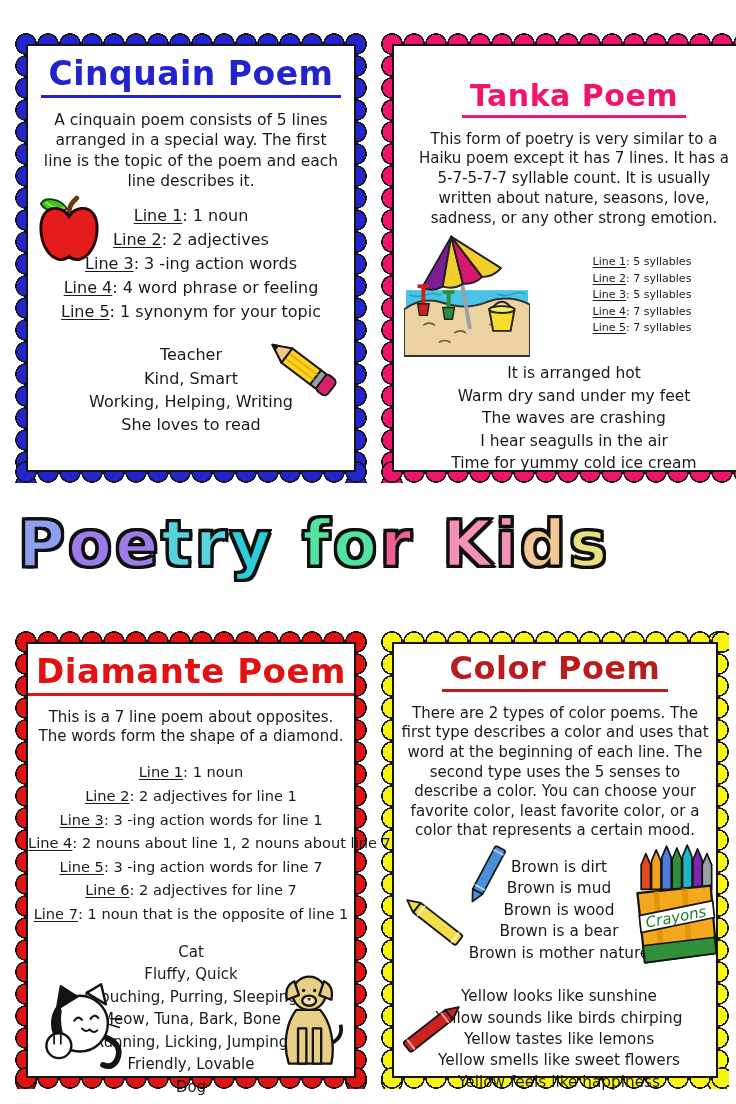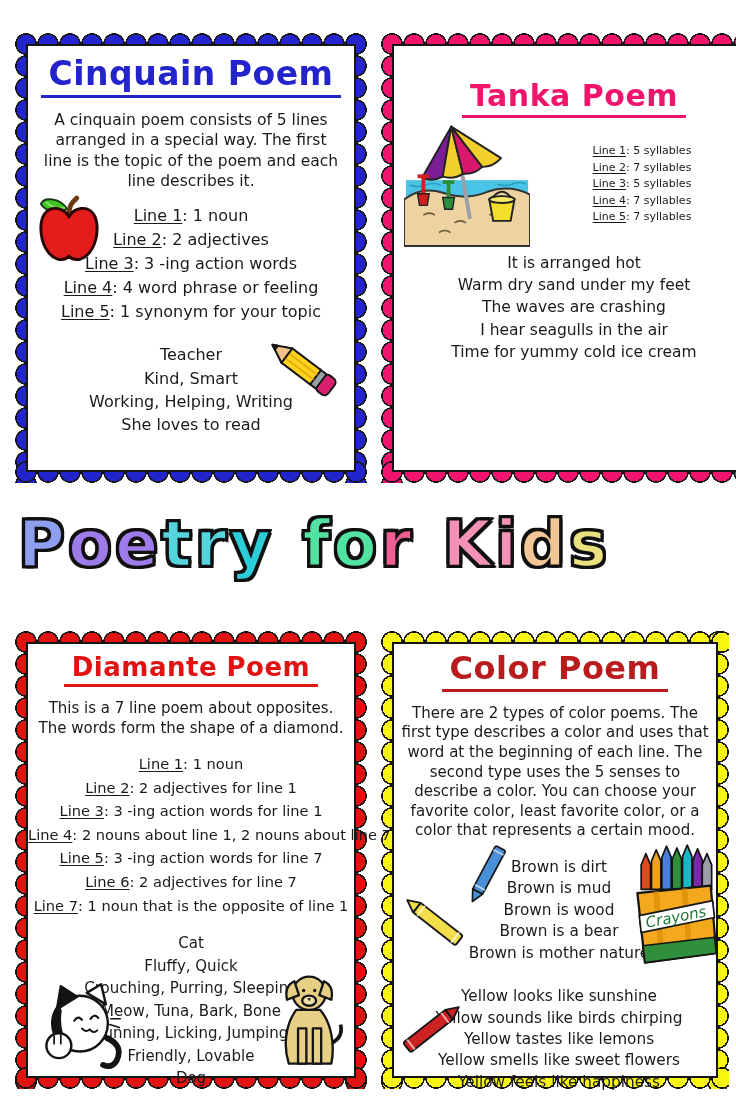--- a/index.html
+++ b/index.html
@@ -48,21 +48,21 @@
   #cinquain .intro{width:302px;font-size:15.5px;}
   #cinquain .rules{margin-top:13px;font-size:16px;}
   #cinquain .example{margin-top:19px;font-size:16px;}
   #tanka{left:392px;top:44px;width:364px;height:428px;}
   #tanka .panel-title{font-size:30px;margin-top:34px;}
   #tanka .intro{width:312px;font-size:15px;}
   #tanka .midrow{display:flex;align-items:center;margin-top:4px;}
   #tanka .rules{flex:1;font-size:11px;}
   #tanka .example{margin-top:4px;font-size:15.5px;}
   #diamante{left:26px;top:642px;width:330px;height:436px;}
-  #diamante .panel-title{font-size:26px;margin-top:10px;}
+  #diamante .panel-title{font-size:34px;margin-top:10px;}
   #diamante .intro{width:306px;font-size:15px;}
   #diamante .rules{margin-top:13px;font-size:14.6px;line-height:1.62;white-space:nowrap;}
   #diamante .example{margin-top:15px;font-size:15px;line-height:1.5;}
   #colorpoem{left:392px;top:642px;width:326px;height:436px;}
   #colorpoem .panel-title{font-size:32px;margin-top:8px;}
   #colorpoem .intro{width:316px;font-size:15px;line-height:1.31;}
   #colorpoem .block{position:relative;margin-left:8px;}
   #colorpoem .example{font-size:15.3px;line-height:1.4;}
   #colorpoem .brown{margin-top:16px;}
   #colorpoem .yellow{margin-top:22px;}
@@ -106,20 +106,21 @@
         <path d="M22 37 L15 40.5 M22 55 L15 51.5" fill="none" stroke-width="1.5"></path>
       </g>
     </svg>
   </div>
 </div>
 
 <div class="card" id="tanka">
   <div class="scallop" style="--c: #f0146d;"></div>
   <div class="sheet">
     <h2 class="panel-title" style="color: rgb(240, 20, 109);">Tanka Poem</h2>
+    <div class="intro">This form of poetry is very similar to a Haiku poem except it has 7 lines.  It has a 5-7-5-7-7 syllable count.  It is usually written about nature, seasons, love, sadness, or any other strong emotion.</div>
     <div class="midrow">
       <svg class="clipstatic" style="margin-left:10px" width="126" height="126" viewBox="0 0 130 130">
         <rect x="2" y="60" width="126" height="22" fill="#49c4e6"></rect>
         <path d="M6 65 q8 3 16 0 q8 -3 16 0 M96 64 q8 3 16 0 q8 -3 14 0" stroke="#2a9cc0" fill="none" stroke-width="1.5"></path>
         <path d="M0 80 Q18 66 40 73 Q64 81 86 72 Q108 64 130 75 L130 128 L0 128 Z" fill="#edd3a1" stroke="#333" stroke-width="2"></path>
         <path d="M20 96 q6 -4 12 0 M52 104 q6 -4 12 0 M88 96 q6 -4 12 0 M36 114 q6 -4 12 0" stroke="#6b5a3a" fill="none" stroke-width="1.6"></path>
         <line x1="57" y1="36" x2="68" y2="100" stroke="#9aa0a8" stroke-width="4"></line>
         <g stroke="#222" stroke-width="2" stroke-linejoin="round" transform="rotate(-14 55 30)">
           <path d="M55 4 L13 48 Q23.5 55 34 52 Z" fill="#7b1d95"></path>
           <path d="M55 4 L34 52 Q44.5 58 55 54 Z" fill="#f3cf2b"></path>

